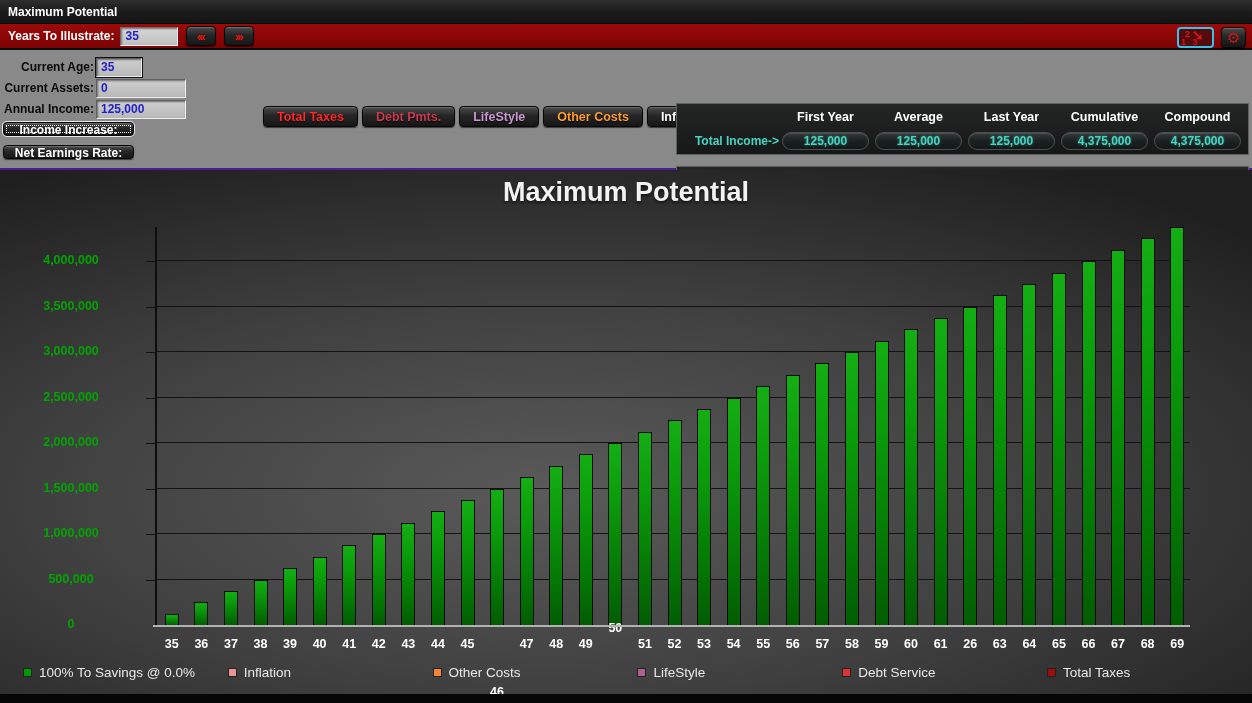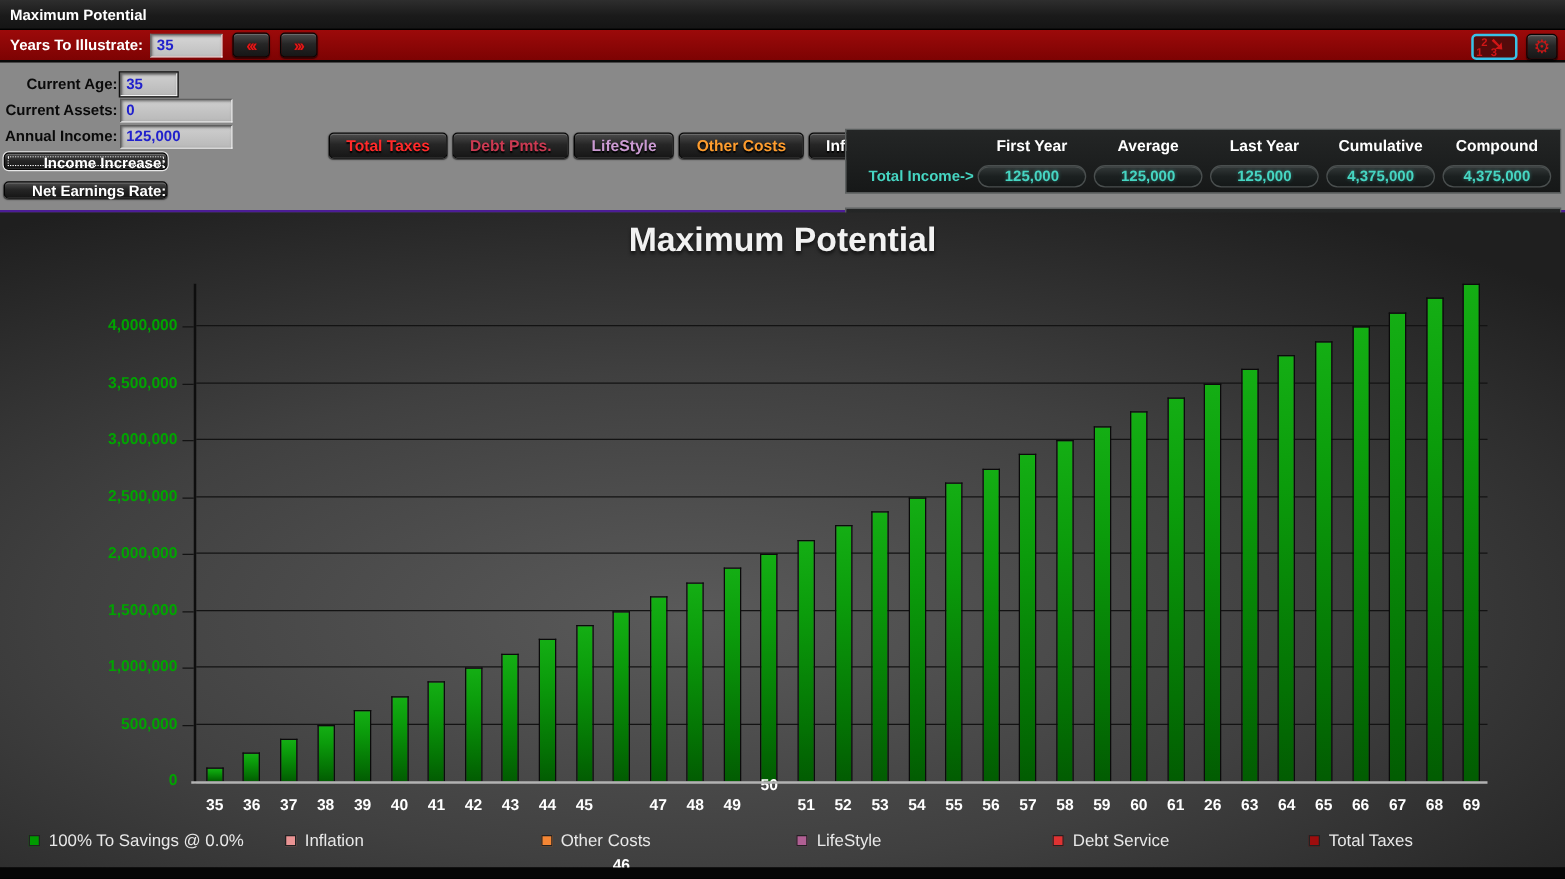--- a/index.html
+++ b/index.html
@@ -38,21 +38,21 @@
 
   
   .formstrip { position:absolute; left:0; top:50px; width:1252px; height:120px;
     background:#898989; border-bottom:2px solid #4c1d95; }
   .field-row { position:absolute; height:20px; display:flex; align-items:center; }
   .f-label { display:inline-block; width:96px; text-align:right; color:#0a0a0a; font-weight:bold; font-size:12px; padding-right:2px; }
   .f-input { height:19px; background:linear-gradient(#cfcfcf,#b9b9b9); border:1px solid #f0f0f0;
     border-top-color:#5e5e5e; border-left-color:#5e5e5e; box-shadow:inset 1px 1px 2px #6e6e6e;
     color:#2121cc; font-weight:bold; font-size:12px; padding-left:4px; font-family:"Liberation Sans", sans-serif; }
   .form-btn { position:absolute; left:3px; width:131px; height:14px; color:#fff; font-weight:bold; font-size:12px;
-    font-family:"Liberation Sans", sans-serif;text-align:right; }
+    font-family:"Liberation Sans", sans-serif; }
   .form-btn.focused { box-shadow:0 0 0 1px #e8e8e8, inset 0 1px 0 rgba(255,255,255,.18); outline:1px dotted #fff; outline-offset:-4px; }
 
   
   .tabs { position:absolute; left:263px; top:56px; display:flex; gap:4px; }
   .tab { height:21px; padding:0 13px; font-weight:bold; font-size:12.5px; font-family:"Liberation Sans", sans-serif;
     display:flex; align-items:center; text-shadow:0 1px 1px #000; }
 
   
   .panel { position:absolute; left:676px; width:573px; background:linear-gradient(#242626,#161818);
     border:1px solid #5c6060; }
@@ -75,21 +75,21 @@
   
   .chart { position:absolute; left:0; top:170px; width:1252px; height:524px;
     background:radial-gradient(ellipse 78% 72% at 44% 62%, #5a5a5a 0%, #404040 52%, #1f1f1f 100%); }
   .chart-title { position:absolute; top:7px; width:100%; text-align:center; color:#f2f2f2;
     font-weight:bold; font-size:27px; text-shadow:0 2px 3px rgba(0,0,0,.6); }
   .plot-area { position:absolute; left:155px; top:57px; width:1035px; height:400px;
     border-left:2px solid #0e0e0e; }
   .gridline { position:absolute; left:0; width:100%; height:1px; background:#131313; }
   .tick { position:absolute; width:9px; height:1px; background:#131313; }
   .baseline { position:absolute; left:153px; width:1037px; height:2px; background:#b2b2b2; }
-  .ylabel { position:absolute; width:142px; text-align:right; color:#00a400; font-weight:bold; font-size:12.5px; }
+  .ylabel { position:absolute; width:142px; text-align:center; color:#00a400; font-weight:bold; font-size:12.5px; }
   .bar { position:absolute; bottom:2px; width:14px;
     background:linear-gradient(180deg,#14ae14 0%,#0b9c0b 30%,#047204 78%,#025c02 100%);
     border:1px solid #0b0b0b; border-bottom:none; }
   .xlabel { position:absolute; color:#fff; font-weight:bold; font-size:12.5px; text-align:center; }
   .legend-item { position:absolute; display:flex; align-items:center; gap:7px; height:14px; }
   .legend-swatch { width:9px; height:9px; border:1px solid #222; }
   .legend-text { color:#e8e8e8; font-size:13.5px; }
 
   .bottom-strip { position:absolute; left:0; top:694px; width:1252px; height:9px; background:#060606; }
 </style>

